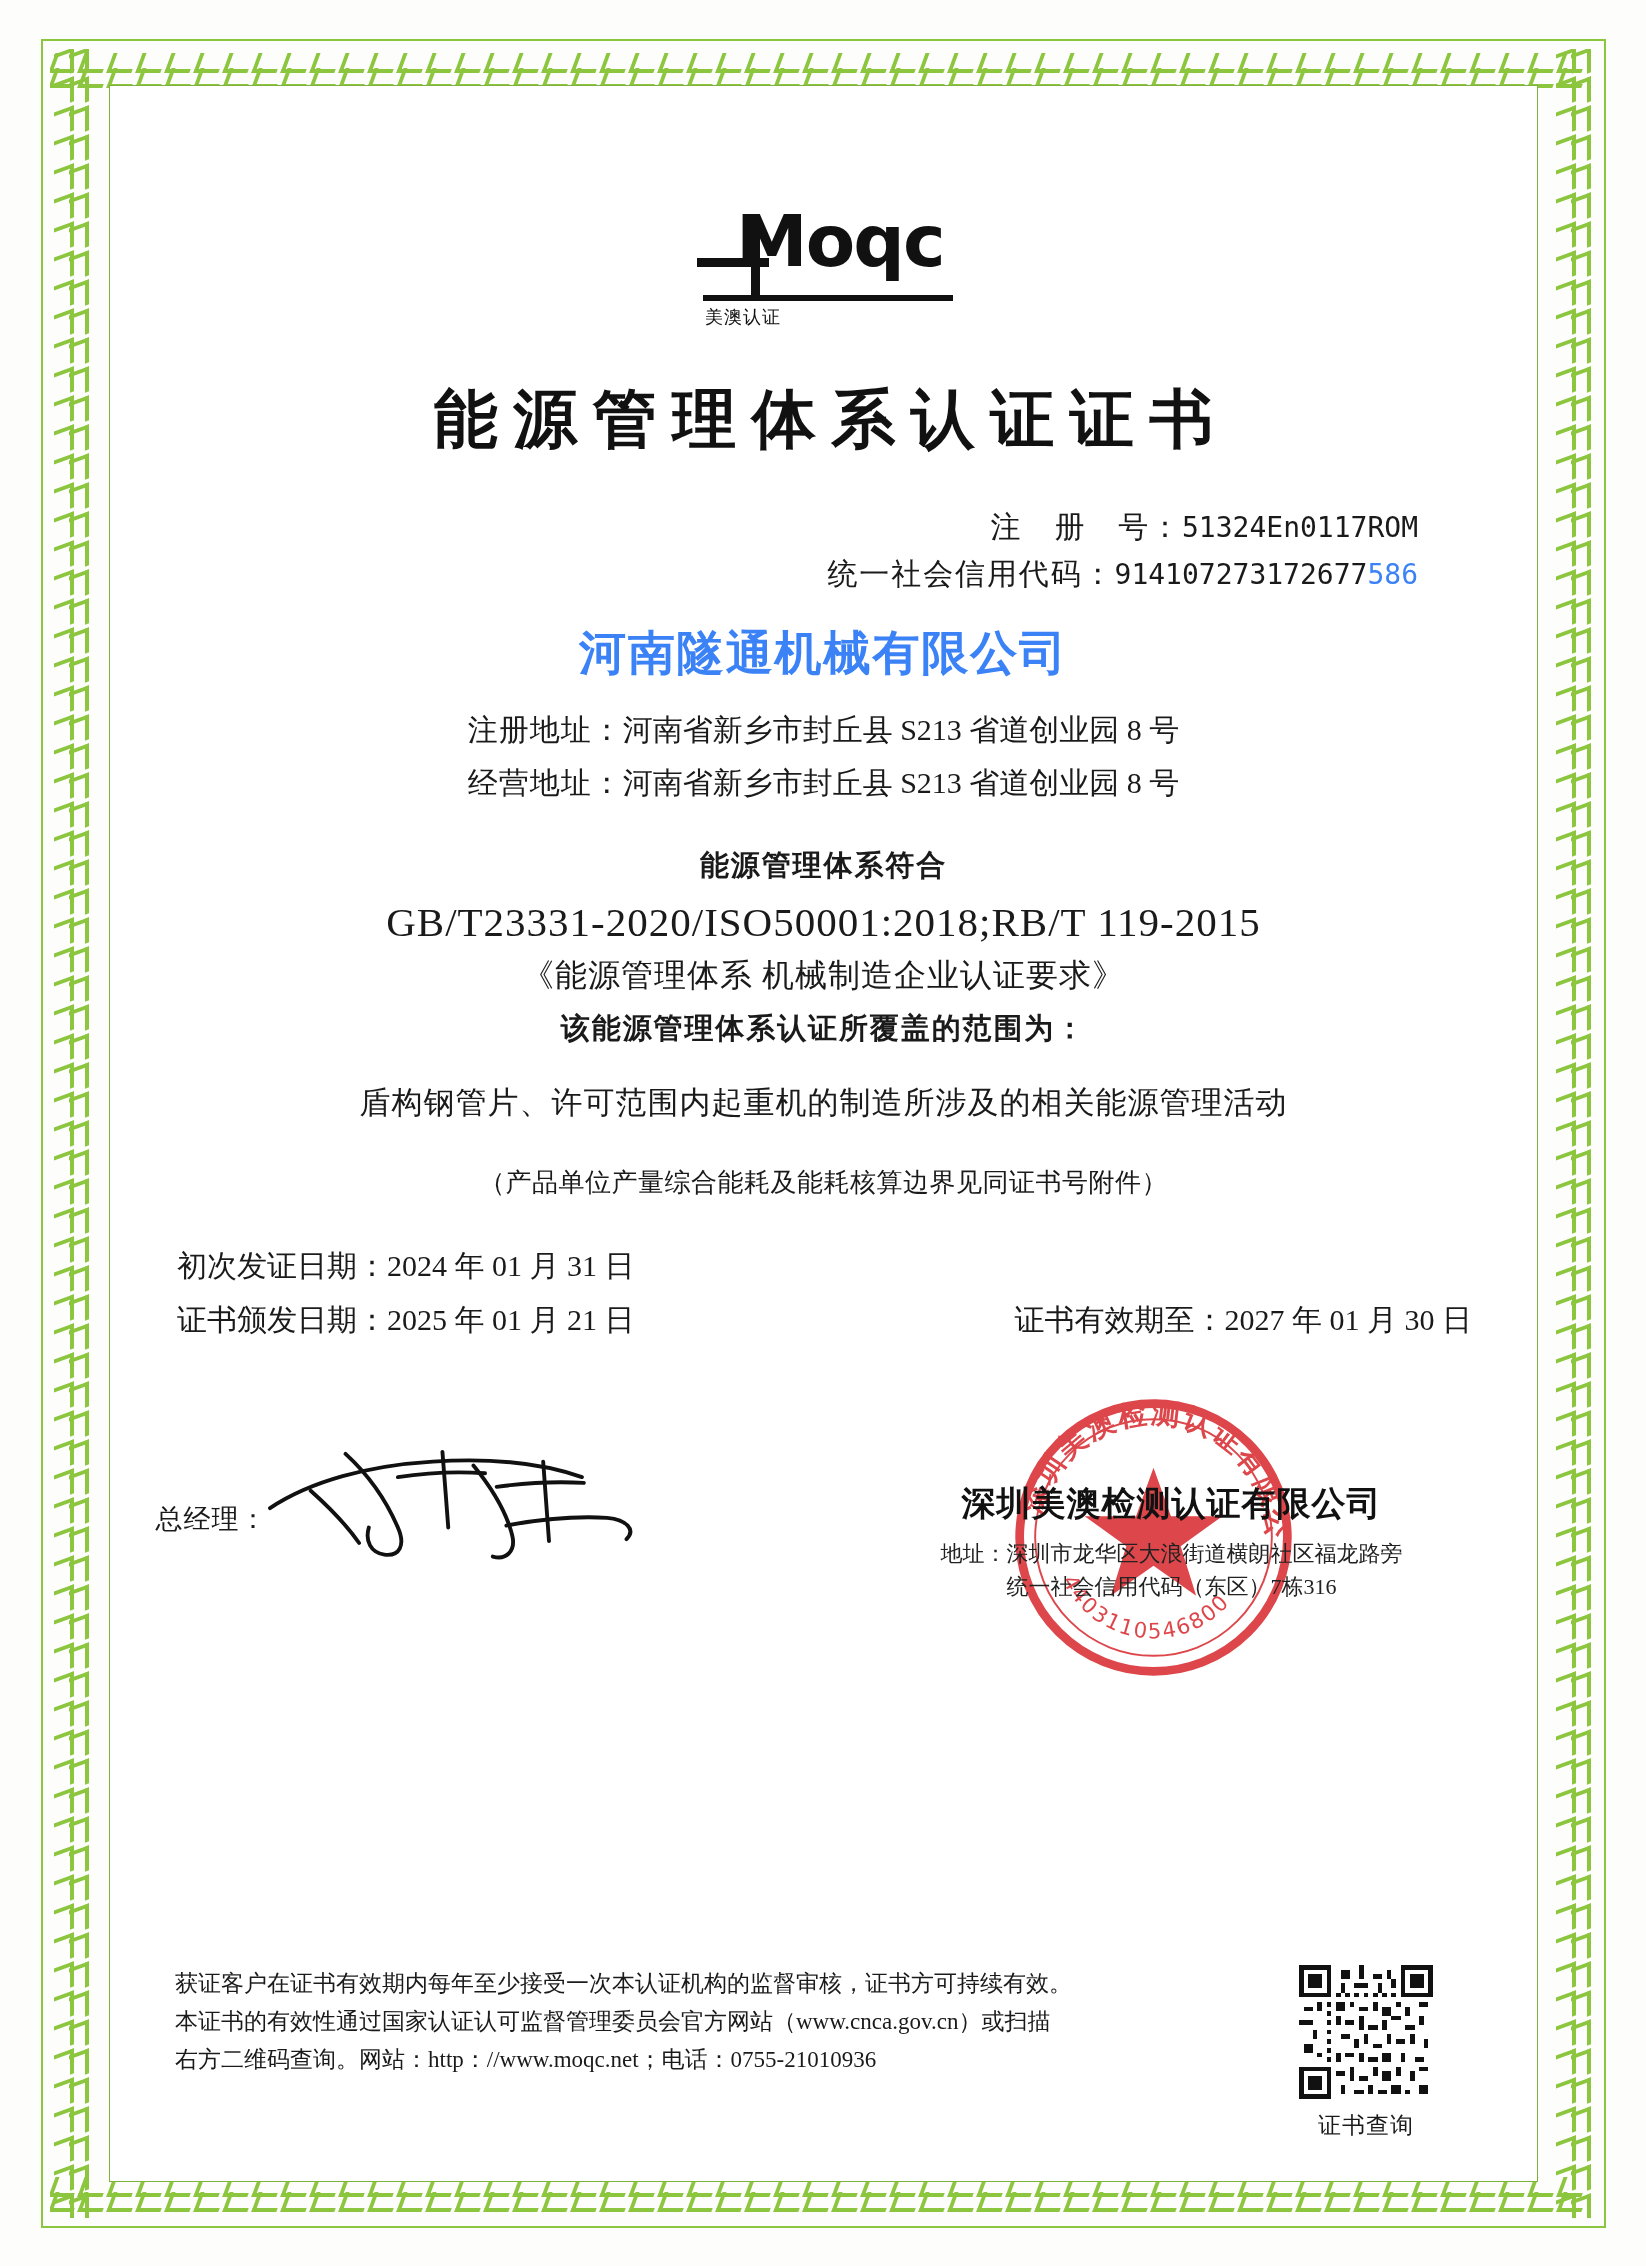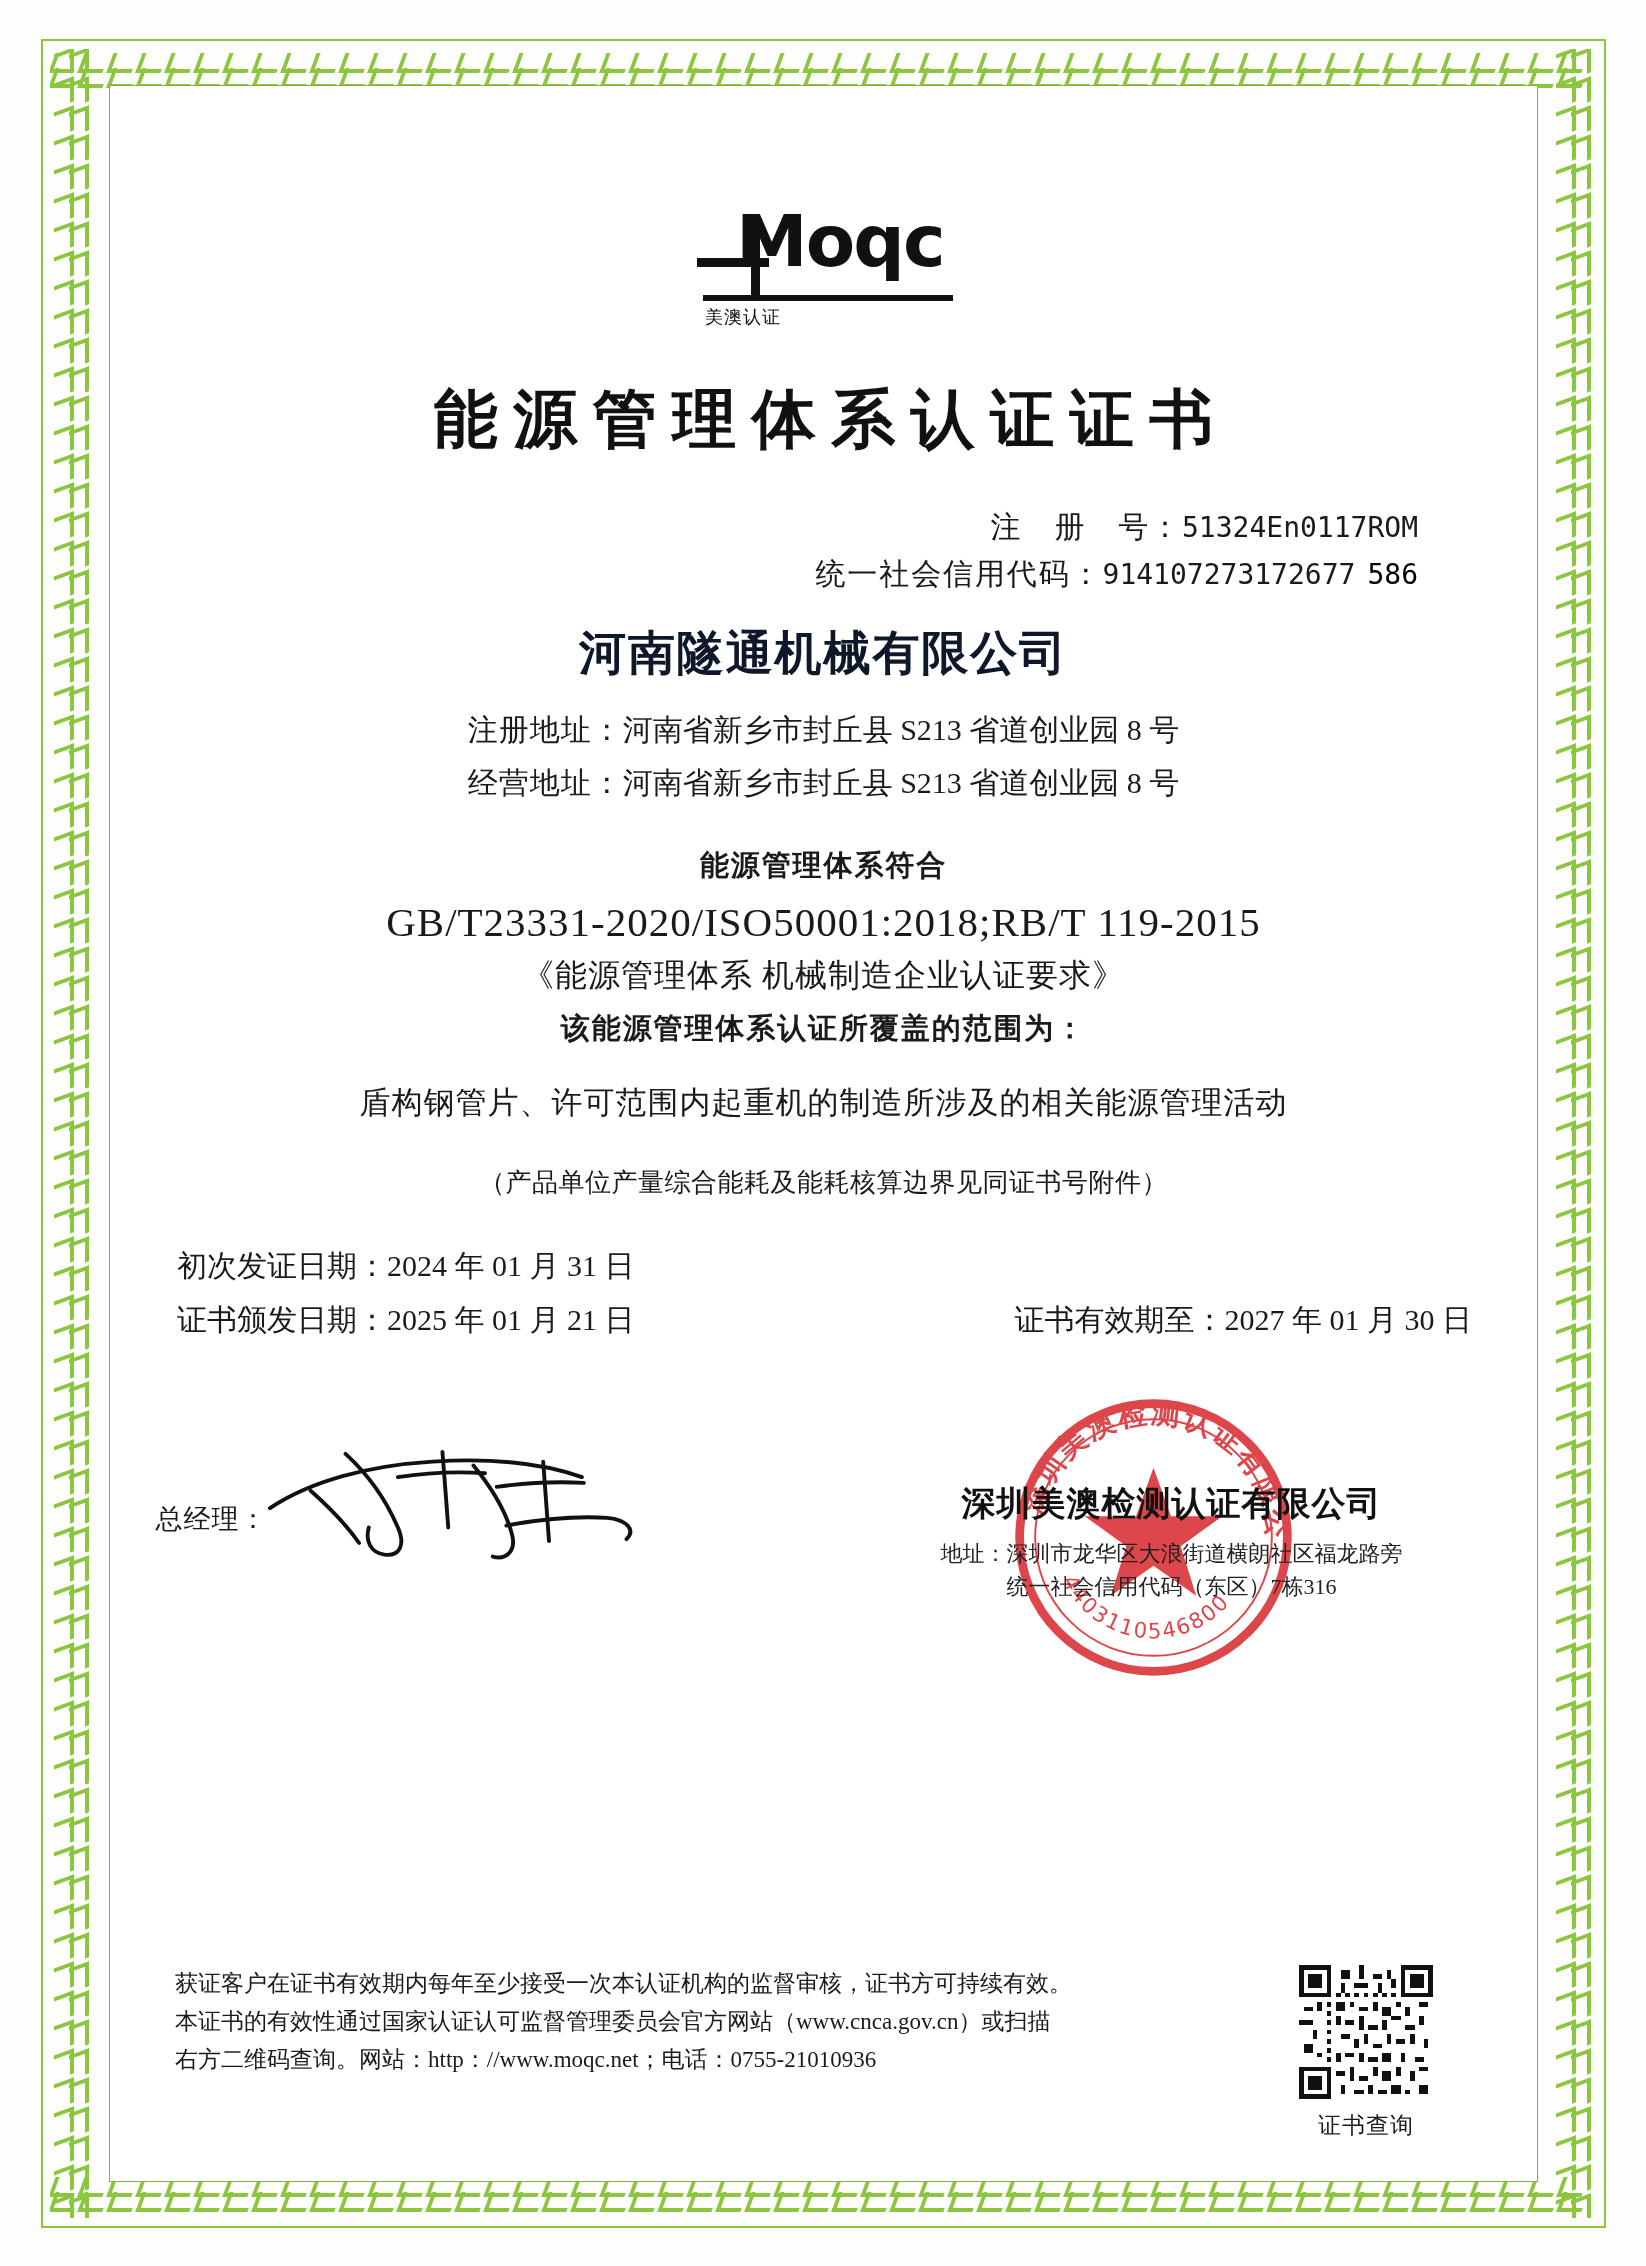--- a/index.html
+++ b/index.html
@@ -179,37 +179,37 @@
   .reg-block {
     margin-top: 41px;
     text-align: right;
     padding-right: 93px;
     font-size: 30px;
     line-height: 1.55;
     font-family: "Liberation Serif", serif;
   }
   .reg-line .lbl { letter-spacing: 1.9px; }
   .reg-line .val { font-family: "DejaVu Sans Mono", monospace; font-size: 28px; letter-spacing: 0px; }
-  .reg-line .val-fade { color: #000000; margin-left: 12px; }
+  .reg-line .val-fade { color: #3b82f6; }
 
   .hereby {
     margin-top: 41px;
     font-family: "DejaVu Sans", sans-serif;
     font-weight: 700;
     font-size: 28px;
     letter-spacing: 7.8px;
   }
 
   .company {
     margin-top: 25px;
     font-family: Liberation Sans, sans-serif;
     font-weight: 700;
     font-size: 47px;
     letter-spacing: 1.9px;
-    color: #0f172a;
+    color: #3b82f6;
   }
 
   .addr {
     margin-top: 19.4px;
     font-size: 30px;
     line-height: 1.75;
   }
   .addr .k { letter-spacing: 1px; }
 
   .conform-label {

